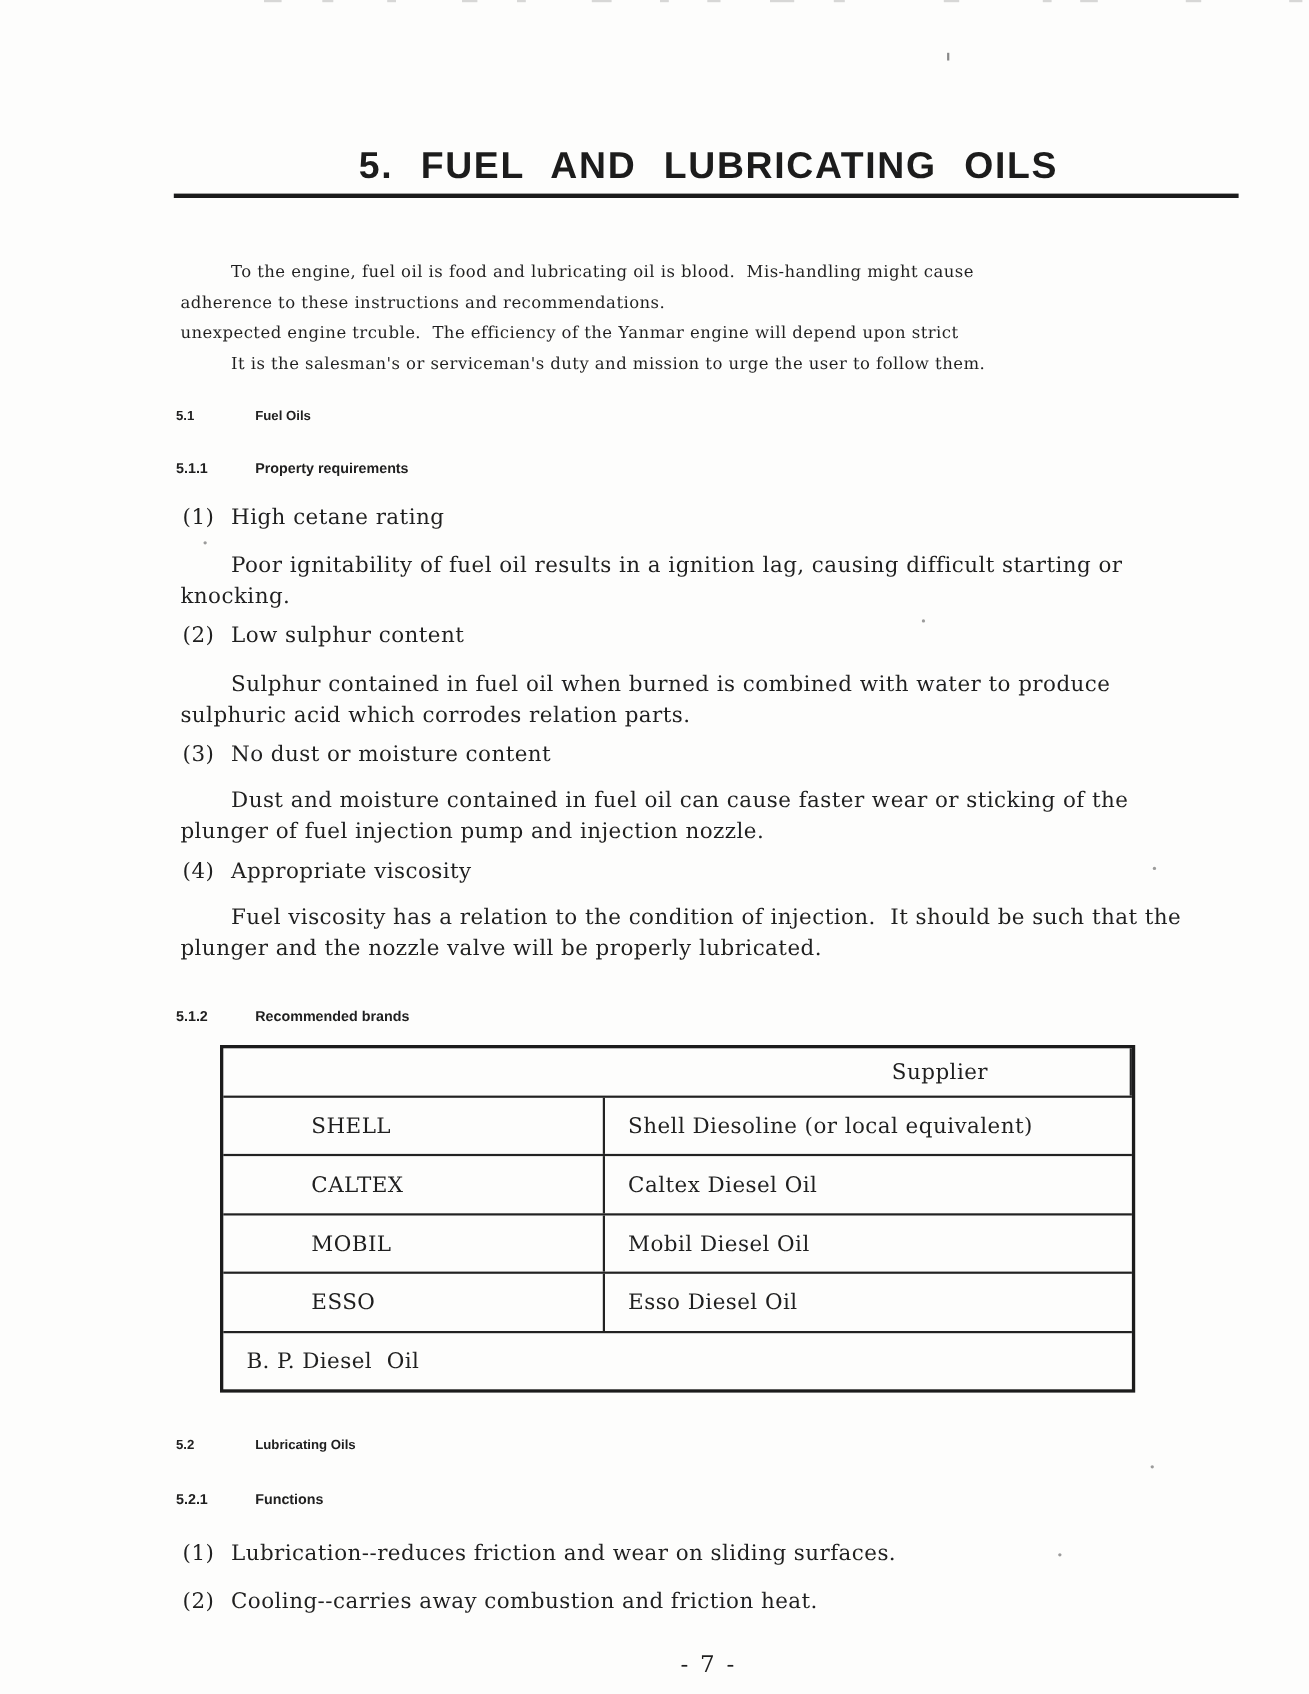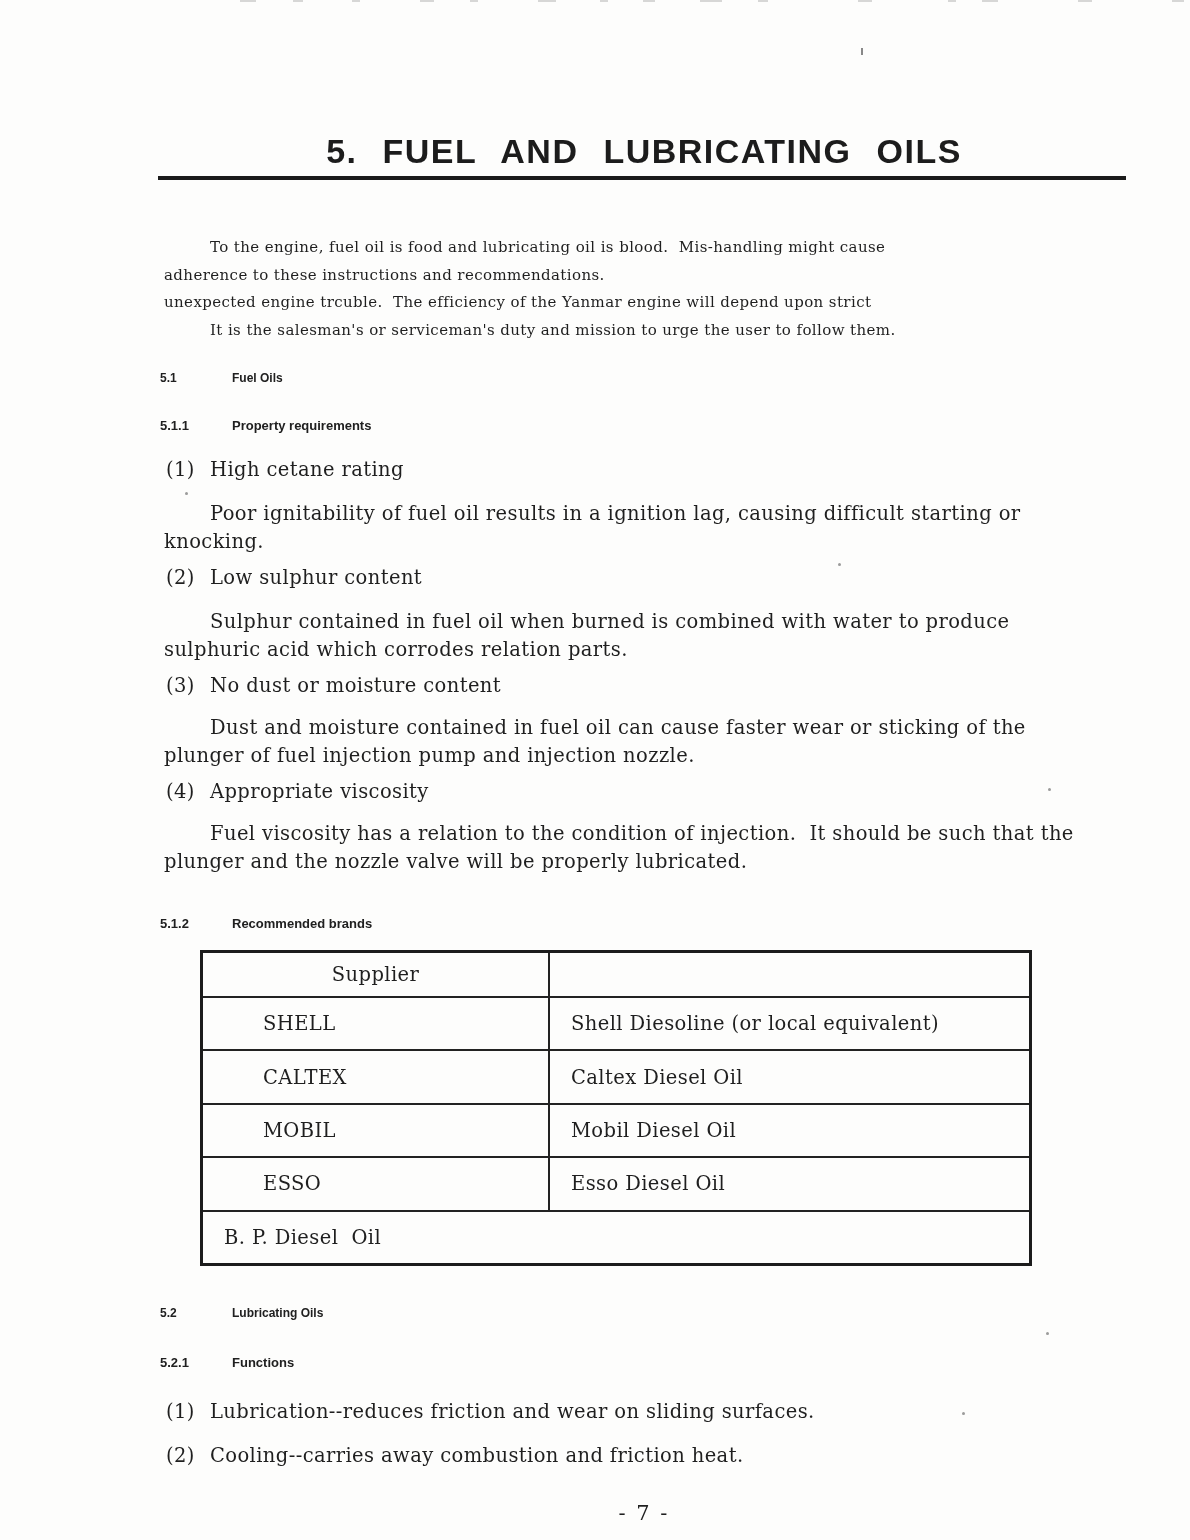--- a/index.html
+++ b/index.html
@@ -44,23 +44,23 @@
   .item-h .item-title{white-space:pre;}
 
   .body-par{position:absolute;left:164px;width:980px;font-size:19.5px;line-height:28px;}
 
   .brands-table{
     position:absolute;left:200px;top:950px;width:832px;
     border:3px solid #1c1c1c;box-sizing:border-box;
     font-size:19.5px;background:#fdfdfc;
   }
   .t-row{display:flex;height:53.4px;border-top:2.5px solid #222;box-sizing:border-box;align-items:stretch;}
-  .t-row.t-head{height:43px;border-top:none;}
+  .t-row.t-head{height:43px;border-top:none;justify-content:flex-end;}
   .t-cell{display:flex;align-items:center;box-sizing:border-box;white-space:pre;letter-spacing:.4px;}
-  .t-cell.c1{width:347px;flex:0 0 347px;border-right:2px solid #222;padding-left:60px;}
+  .t-cell.c1{width:347px;flex:0 0 347px;border-right:2px solid #222;padding-left:80px;}
   .t-cell.c2{flex:1;padding-left:21px;}
   .t-head .t-cell{justify-content:center;padding:0;}
 
   .page-number{
     position:absolute;left:160px;top:1501px;width:968px;
     text-align:center;font-size:21px;letter-spacing:2px;white-space:pre;
   }
 </style>
 </head>
 <body>

